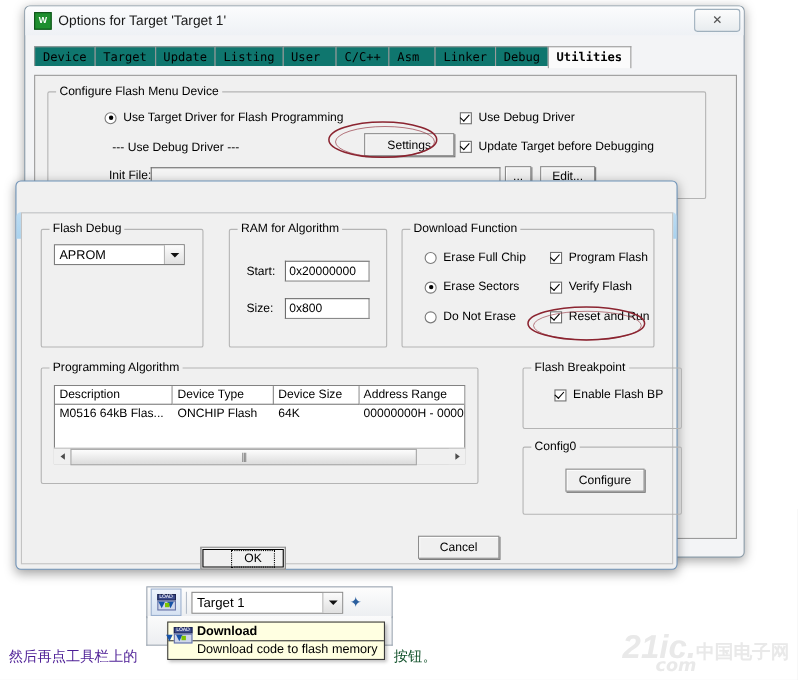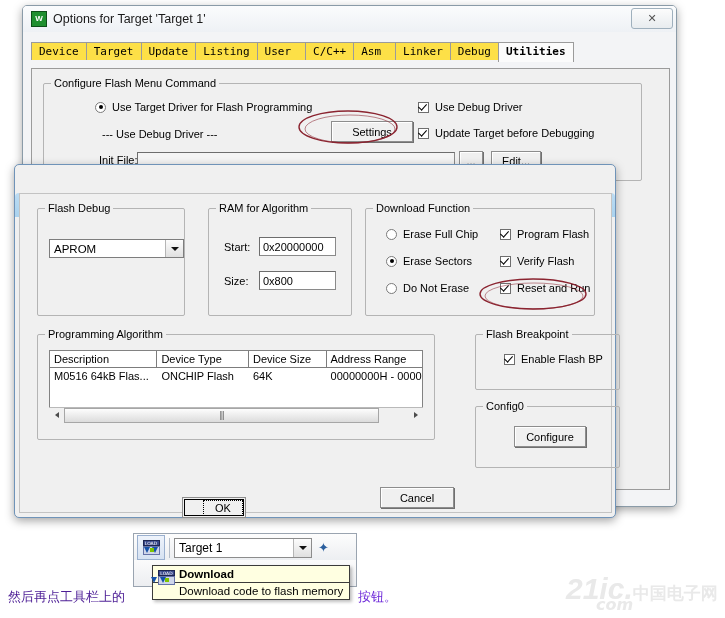--- a/index.html
+++ b/index.html
@@ -59,21 +59,21 @@
          display:flex;align-items:center;font-size:11.5px;padding-left:4px;}
   .combo .arrowbox{margin-left:auto;width:17px;height:100%;
       background:linear-gradient(#fcfcfc,#e0e0e0);border-left:1px solid #b5b5b5;
       display:flex;align-items:center;justify-content:center;}
   .caret{width:0;height:0;border-left:4px solid transparent;border-right:4px solid transparent;
          border-top:4px solid #111;}
 
   
   .tabstrip{position:absolute;display:flex;align-items:flex-end;}
   .tab{font-family:"DejaVu Sans Mono","Liberation Mono",monospace;font-size:11px;
-       background:#fde047;border:1px solid #9b9b9b;border-bottom:none;
+       background:#0f766e;border:1px solid #9b9b9b;border-bottom:none;
        padding:2px 7px 2px 7px;margin-right:-1px;color:#000;}
   .tab.sel{background:#fbfbfb;font-weight:bold;padding-bottom:4px;margin-bottom:-2px;
            position:relative;z-index:3;}
 
   
   .grid{position:absolute;background:#fff;border:1px solid #828282;box-sizing:border-box;}
   .grid-head{display:flex;height:17px;}
   .grid-head div{border-right:1px solid #7c7c7c;border-bottom:1px solid #7c7c7c;
                  background:#fff;display:flex;align-items:center;padding-left:4px;
                  font-size:11px;box-sizing:border-box;}
@@ -143,21 +143,21 @@
     <div class="tab">C/C++</div>
     <div class="tab" style="padding-right:14px;">Asm</div>
     <div class="tab">Linker</div>
     <div class="tab">Debug</div>
     <div class="tab sel">Utilities</div>
   </div>
 
   <div class="panel" style="left:8px;top:62px;width:637px;height:420px;background:#f0f0f0;border-color:#9b9b9b;">
 
     <div class="gb" style="left:11px;top:14px;width:597px;height:96px;">
-      <div class="lg">Configure Flash Menu Command</div>
+      <div class="lg">Configure Flash Menu Device</div>
 
       <div class="ctl-row" style="left:20px;top:17px;padding-left:31px;">
         <span class="radio on"></span>
         <span>Use Target Driver for Flash Programming</span>
       </div>
 
       <div class="ctl-row" style="left:58px;top:44px;">
         <span>--- Use Debug Driver ---</span>
       </div>
 
@@ -201,21 +201,21 @@
     <div class="closebtn" style="background:linear-gradient(#e96b64,#bd2a24);border:1px solid #8d2a26;color:#fff;
                 width:38px;height:18px;top:3px;right:4px;font-weight:bold;">
       <span>✕</span>
     </div>
   </div>
 
   <div class="panel" style="left:4px;top:28px;width:591px;height:318px;background:#f0f0f0;border-color:#c3c3c3;">
 
     <div class="gb" style="left:17px;top:14px;width:146px;height:106px;">
       <div class="lg">Flash Debug</div>
-      <div class="combo" style="position:absolute;left:11px;top:30px;width:135px;height:19px;justify-content:flex-end;">
+      <div class="combo" style="position:absolute;left:11px;top:13px;width:119px;height:19px;justify-content:flex-end;">
         <span>APROM</span>
         <span class="arrowbox">
             <i class="caret"></i>
           </span>
       </div>
     </div>
 
     <div class="gb" style="left:188px;top:14px;width:142px;height:106px;">
       <div class="lg">RAM for Algorithm</div>
 
@@ -299,21 +299,21 @@
       </div>
     </div>
 
     <div class="gb" style="left:455px;top:212px;width:143px;height:60px;">
       <div class="lg">Config0</div>
       <div class="btn flat" style="position:absolute;left:38px;top:19px;width:72px;height:21px;">
         <span>Configure</span>
       </div>
     </div>
 
-    <div class="btn flat focus" style="position:absolute;left:162px;top:303px;width:64px;height:21px;padding-left:18px;">
+    <div class="btn flat focus" style="position:absolute;left:162px;top:303px;width:78px;height:21px;padding-left:18px;">
       <span class="lbl">OK</span>
     </div>
     <div class="btn flat" style="position:absolute;left:360px;top:293px;width:74px;height:21px;">
       <span>Cancel</span>
     </div>
   </div>
 </div>
 
 <svg class="ellipse" style="left:477px;top:275px;" width="112" height="38" viewBox="0 0 112 38">
   <ellipse cx="56" cy="19" rx="53" ry="15" fill="none" stroke="#8b2430" stroke-width="1.4"></ellipse>
@@ -350,18 +350,18 @@
     <span class="loadicon">
       <span class="top">LOAD</span><span class="bot"></span>
       <span class="arrL"></span><span class="arrR"></span><span class="star"></span>
     </span>
   </span>
   <div class="tip-title">Download</div>
   <div class="tip-body">Download code to flash memory</div>
 </div>
 
 <div class="cn" style="position:absolute;left:8px;top:588px;font-size:13px;color:#4c1d95;">然后再点工具栏上的</div>
-<div class="cn" style="position:absolute;left:358px;top:588px;font-size:13px;color:#6d28d9;">按钮。</div>
+<div class="cn" style="position:absolute;left:358px;top:588px;font-size:13px;color:#14532d;">按钮。</div>
 
 <div class="wm" style="left:566px;top:572px;font-size:30px;font-style:italic;">
   <span>21ic.</span><span class="cn" style="font-size:17px;font-style:normal;">中国电子网</span>
 </div>
 <div class="wm cn" style="left:596px;top:595px;font-size:16px;font-style:italic;">com</div>
 
 </body></html>

